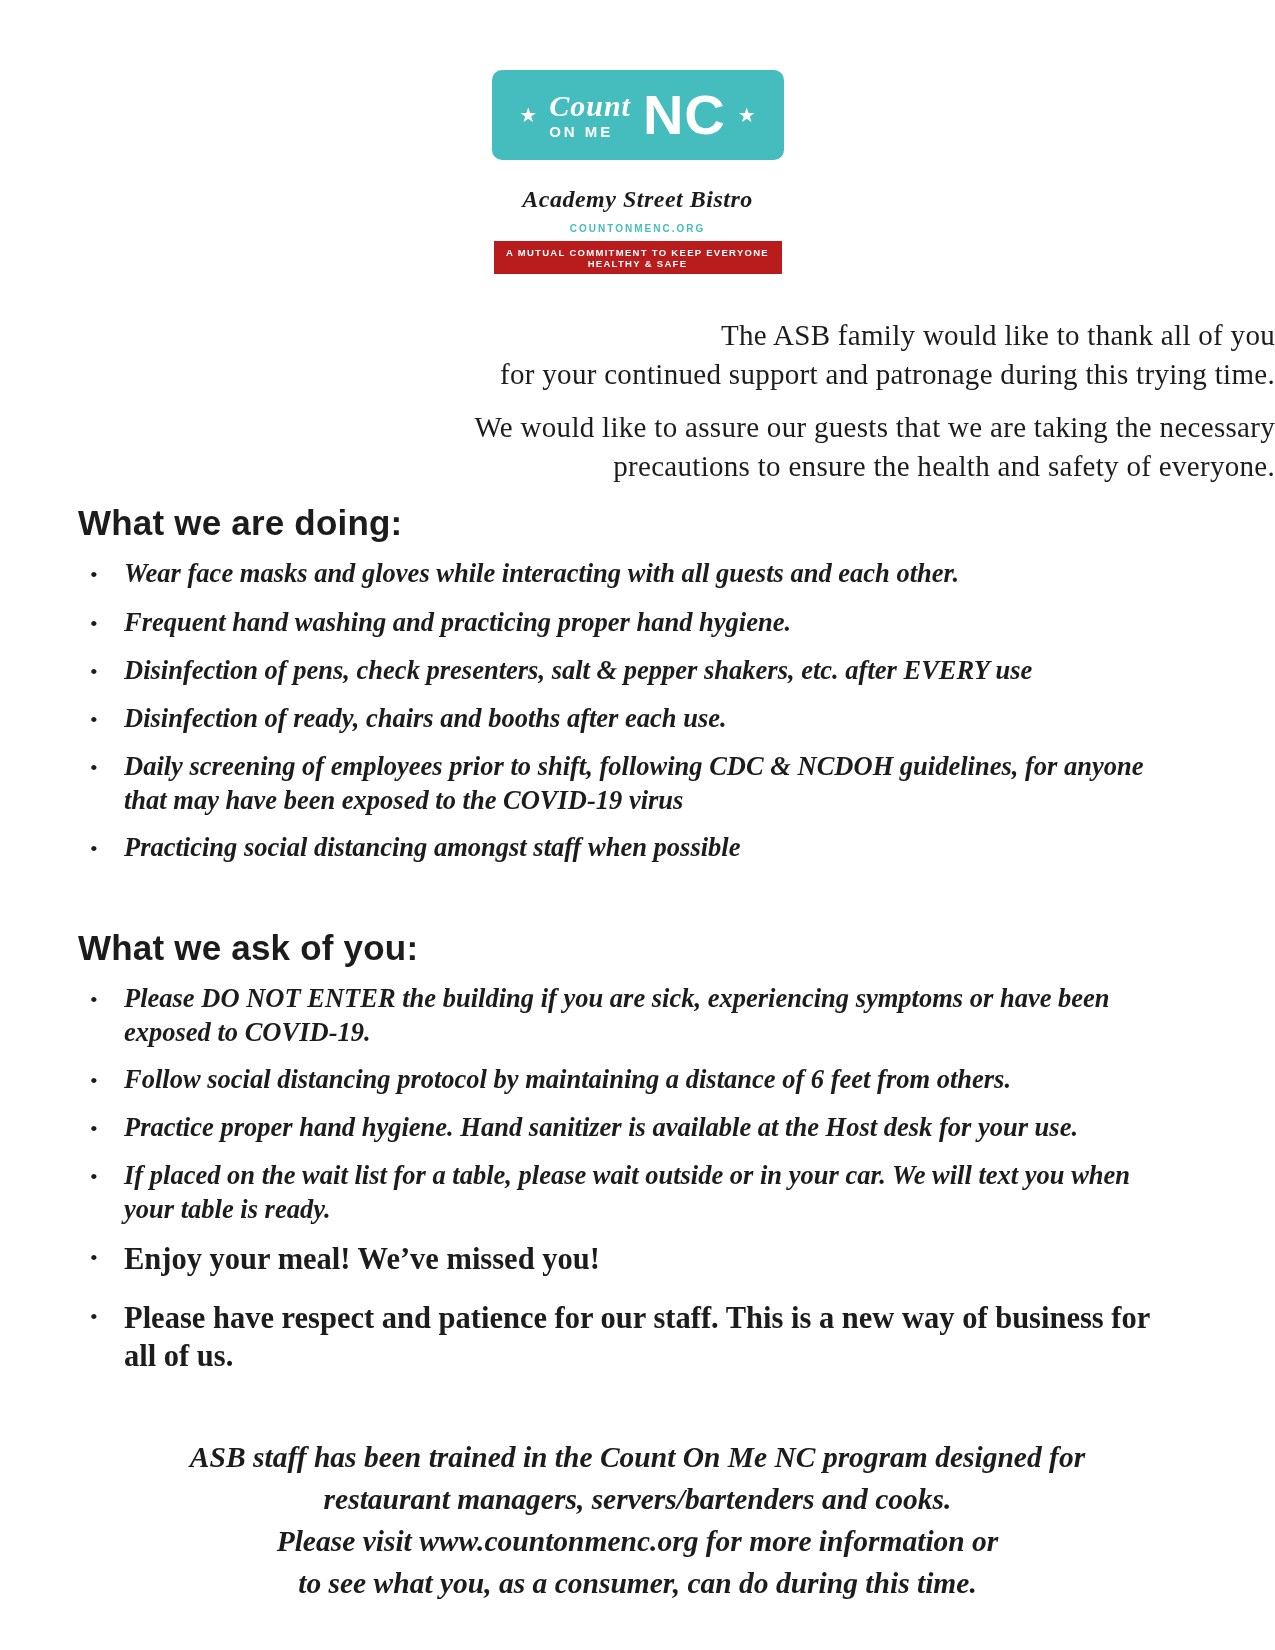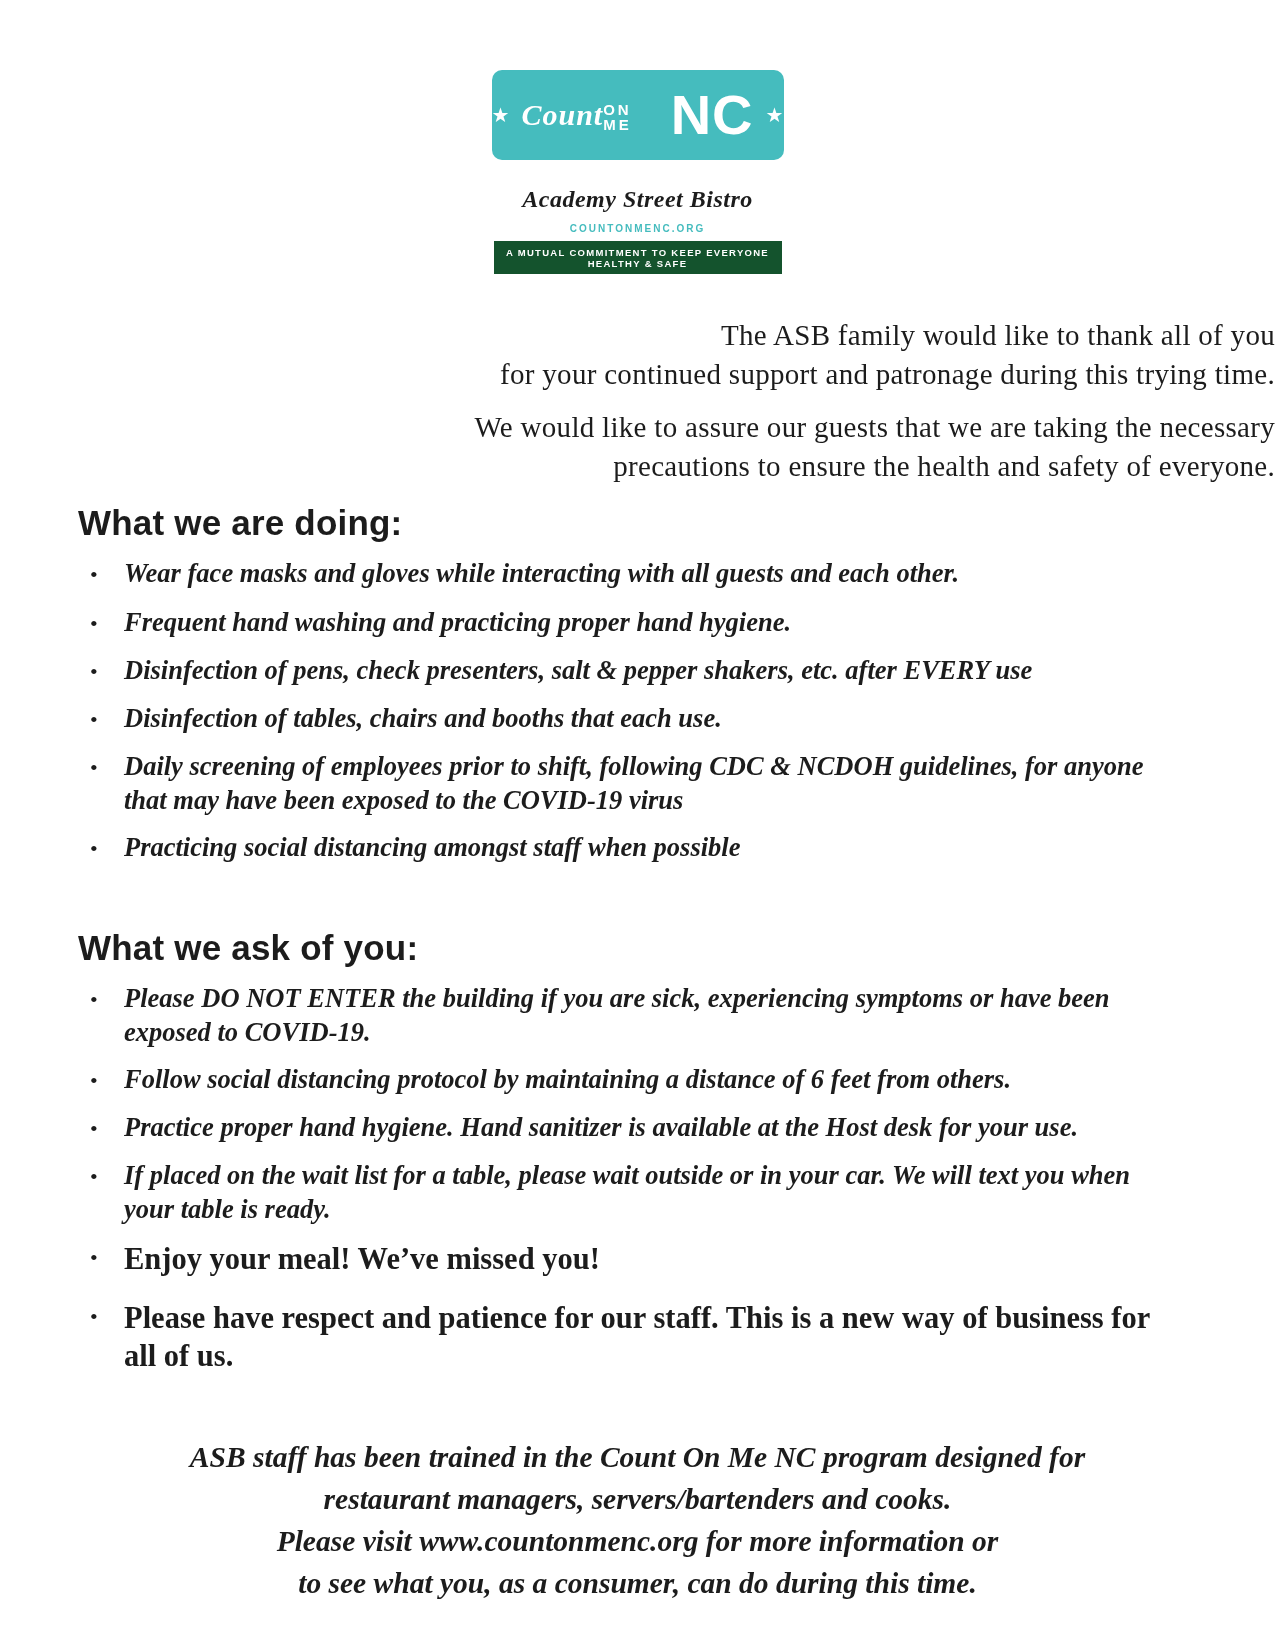--- a/index.html
+++ b/index.html
@@ -22,21 +22,21 @@
     margin: 0 auto;
     background: #45bcbe;
     border-radius: 10px;
     display: flex;
     align-items: center;
     justify-content: center;
     gap: 12px;
     color: #ffffff;
   }
   .logo-star { font-size: 20px; line-height: 1; font-family: "DejaVu Sans", sans-serif; }
-  .logo-words { display: flex; flex-direction: row; align-items: center; line-height: 1; }
+  .logo-words { display: flex; flex-direction: column; line-height: 1; }
   .logo-script {
     font-family: "Liberation Serif", serif;
     font-style: italic;
     font-weight: bold;
     font-size: 30px;
     letter-spacing: 1px;
   }
   .logo-onme {
     font-family: "Liberation Sans", sans-serif;
     font-weight: bold;
@@ -66,21 +66,21 @@
     font-family: "Liberation Sans", sans-serif;
     font-size: 10px;
     font-weight: bold;
     letter-spacing: 2px;
     color: #45bcbe;
     text-transform: uppercase;
   }
   .banner {
     width: 288px;
     margin: 7px auto 8px auto;
-    background: #14532d;
+    background: #b91c1c;
     color: #ffffff;
     font-family: "Liberation Sans", sans-serif;
     font-size: 9.5px;
     font-weight: bold;
     letter-spacing: 1.3px;
     text-align: center;
     padding: 6px 0 5px 0;
     text-transform: uppercase;
   }
 
@@ -185,21 +185,21 @@
       <li>
           <span>Wear face masks and gloves while interacting with all guests and each other.</span>
         </li>
       <li>
           <span>Frequent hand washing and practicing proper hand hygiene.</span>
         </li>
       <li>
           <span>Disinfection of pens, check presenters, salt &amp; pepper shakers, etc. after EVERY use</span>
         </li>
       <li>
-          <span>Disinfection of tables, chairs and booths that each use.</span>
+          <span>Disinfection of ready, chairs and booths after each use.</span>
         </li>
       <li>
           <span>Daily screening of employees prior to shift, following CDC &amp; NCDOH guidelines, for anyone that may have been exposed to the COVID-19 virus</span>
         </li>
       <li>
           <span>Practicing social distancing amongst staff when possible</span>
         </li>
     </ul>
   </div>
 

